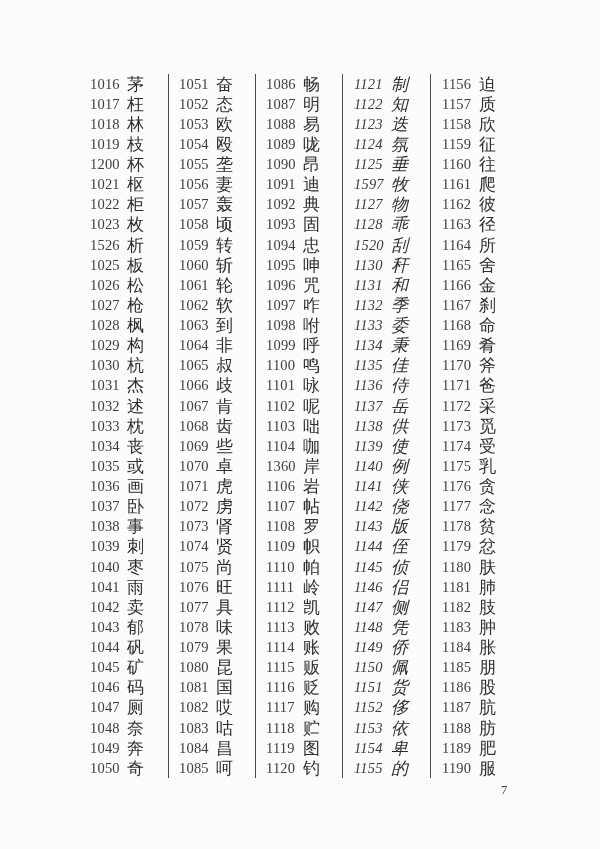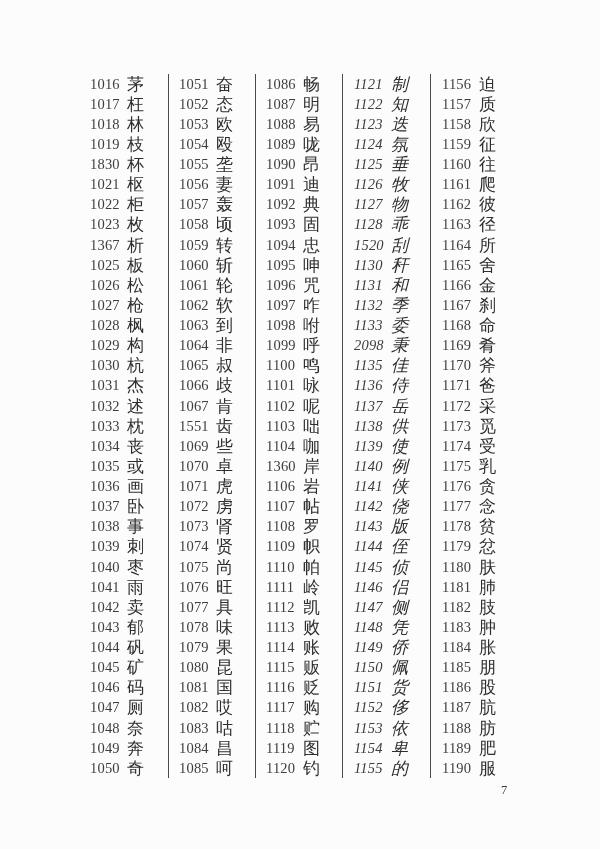--- a/index.html
+++ b/index.html
@@ -72,37 +72,37 @@
         </div>
         <div class="row">
           <span class="num">1018</span>
           <span class="char">林</span>
         </div>
         <div class="row">
           <span class="num">1019</span>
           <span class="char">枝</span>
         </div>
         <div class="row">
-          <span class="num">1830</span>
+          <span class="num">1200</span>
           <span class="char">杯</span>
         </div>
         <div class="row">
           <span class="num">1021</span>
           <span class="char">枢</span>
         </div>
         <div class="row">
           <span class="num">1022</span>
           <span class="char">柜</span>
         </div>
         <div class="row">
           <span class="num">1023</span>
           <span class="char">枚</span>
         </div>
         <div class="row">
-          <span class="num">1367</span>
+          <span class="num">1526</span>
           <span class="char">析</span>
         </div>
         <div class="row">
           <span class="num">1025</span>
           <span class="char">板</span>
         </div>
         <div class="row">
           <span class="num">1026</span>
           <span class="char">松</span>
         </div>
@@ -266,21 +266,21 @@
         </div>
         <div class="row">
           <span class="num">1066</span>
           <span class="char">歧</span>
         </div>
         <div class="row">
           <span class="num">1067</span>
           <span class="char">肯</span>
         </div>
         <div class="row">
-          <span class="num">1551</span>
+          <span class="num">1068</span>
           <span class="char">齿</span>
         </div>
         <div class="row">
           <span class="num">1069</span>
           <span class="char">些</span>
         </div>
         <div class="row">
           <span class="num">1070</span>
           <span class="char">卓</span>
         </div>
@@ -502,21 +502,21 @@
         </div>
         <div class="row">
           <span class="num">1124</span>
           <span class="char">氛</span>
         </div>
         <div class="row">
           <span class="num">1125</span>
           <span class="char">垂</span>
         </div>
         <div class="row">
-          <span class="num">1126</span>
+          <span class="num">1597</span>
           <span class="char">牧</span>
         </div>
         <div class="row">
           <span class="num">1127</span>
           <span class="char">物</span>
         </div>
         <div class="row">
           <span class="num">1128</span>
           <span class="char">乖</span>
         </div>
@@ -534,21 +534,21 @@
         </div>
         <div class="row">
           <span class="num">1132</span>
           <span class="char">季</span>
         </div>
         <div class="row">
           <span class="num">1133</span>
           <span class="char">委</span>
         </div>
         <div class="row">
-          <span class="num">2098</span>
+          <span class="num">1134</span>
           <span class="char">秉</span>
         </div>
         <div class="row">
           <span class="num">1135</span>
           <span class="char">佳</span>
         </div>
         <div class="row">
           <span class="num">1136</span>
           <span class="char">侍</span>
         </div>

